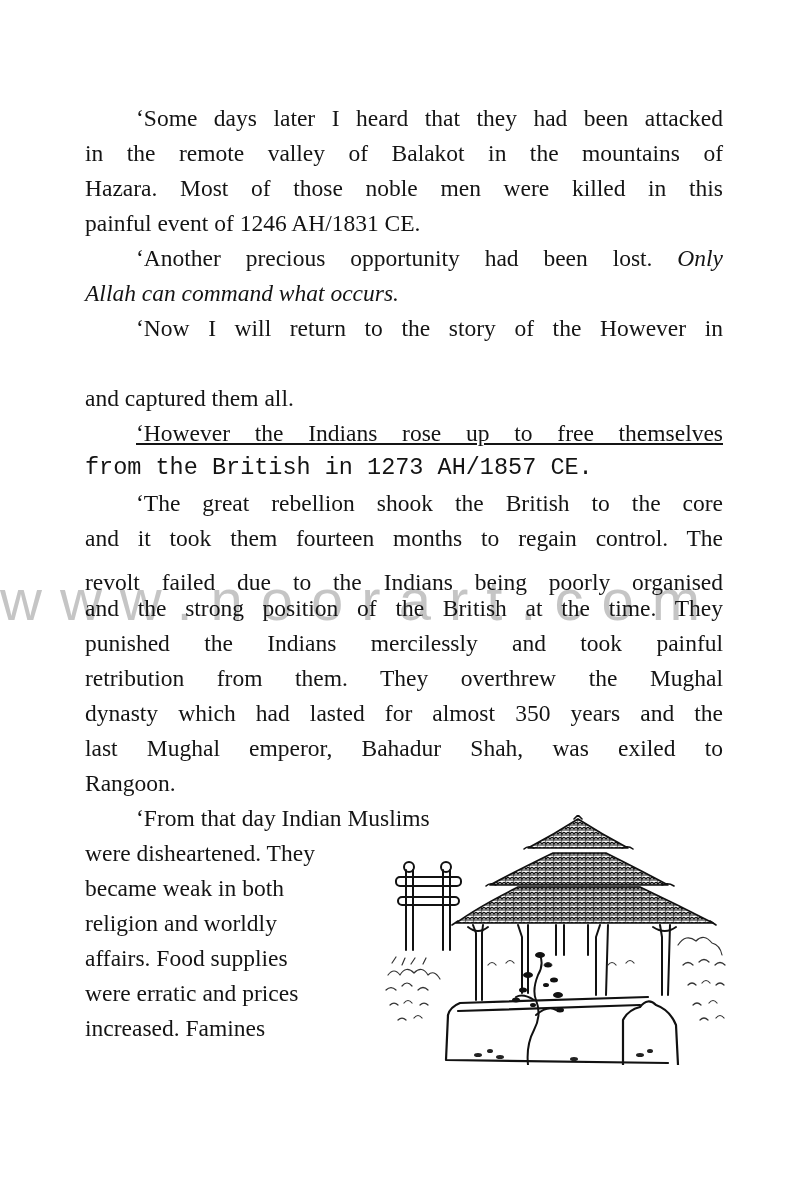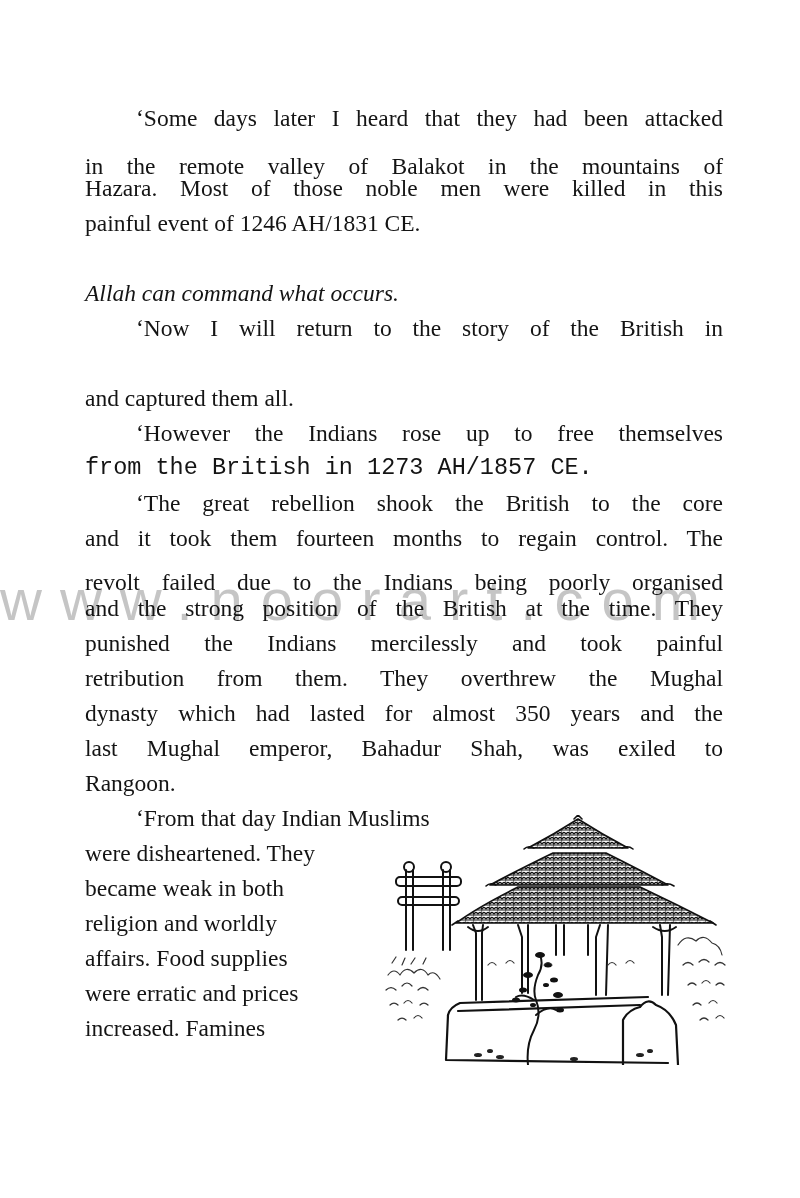--- a/index.html
+++ b/index.html
@@ -57,32 +57,36 @@
     }
   </style>
 </head>
 <body>
 
 <div class="watermark">www.noorart.com</div>
 
 <div class="text-layer">
 
   <div class="line indent just" style="left:73px; top:101px;">‘Some days later I heard that they had been attacked</div>
-  <div class="line just" style="left:73px; top:136px;margin-top:13px;">in the remote valley of Balakot in the mountains of</div>
+  <div class="line just" style="left:73px; top:136px;">in the remote valley of Balakot in the mountains of</div>
   <div class="line just" style="left:73px; top:171px;">Hazara. Most of those noble men were killed in this</div>
   <div class="line" style="left:73px; top:206px;">painful event of 1246 AH/1831 CE.</div>
 
+  <div class="line indent just" style="left:73px; top:241px;">
+    <span>‘Another precious opportunity had been lost.</span>
+    <span class="italic">Only</span>
+  </div>
   <div class="line" style="left:73px; top:276px;">
     <span class="italic">Allah can command what occurs.</span>
   </div>
 
-  <div class="line indent just" style="left:73px; top:311px;">‘Now I will return to the story of the British in</div>
+  <div class="line indent just" style="left:73px; top:311px;">‘Now I will return to the story of the However in</div>
   <div class="line" style="left:73px; top:381px;">and captured them all.</div>
 
-  <div class="line indent just" style="left:73px; top:416px;">‘However the Indians rose up to free themselves</div>
+  <div class="line indent just" style="left:73px; top:416px;text-decoration:underline;">‘However the Indians rose up to free themselves</div>
   <div class="line" style="left:73px; top:451px;font-family:Liberation Mono, monospace;">from the British in 1273 AH/1857 CE.</div>
 
   <div class="line indent just" style="left:73px; top:486px;">‘The great rebellion shook the British to the core</div>
   <div class="line just" style="left:73px; top:521px;">and it took them fourteen months to regain control. The</div>
   <div class="line just" style="left:73px; top:556px;margin-top:9px;">revolt failed due to the Indians being poorly organised</div>
   <div class="line just" style="left:73px; top:591px;">and the strong position of the British at the time. They</div>
   <div class="line just" style="left:73px; top:626px;">punished the Indians mercilessly and took painful</div>
   <div class="line just" style="left:73px; top:661px;">retribution from them. They overthrew the Mughal</div>
   <div class="line just" style="left:73px; top:696px;">dynasty which had lasted for almost 350 years and the</div>
   <div class="line just" style="left:73px; top:731px;">last Mughal emperor, Bahadur Shah, was exiled to</div>

